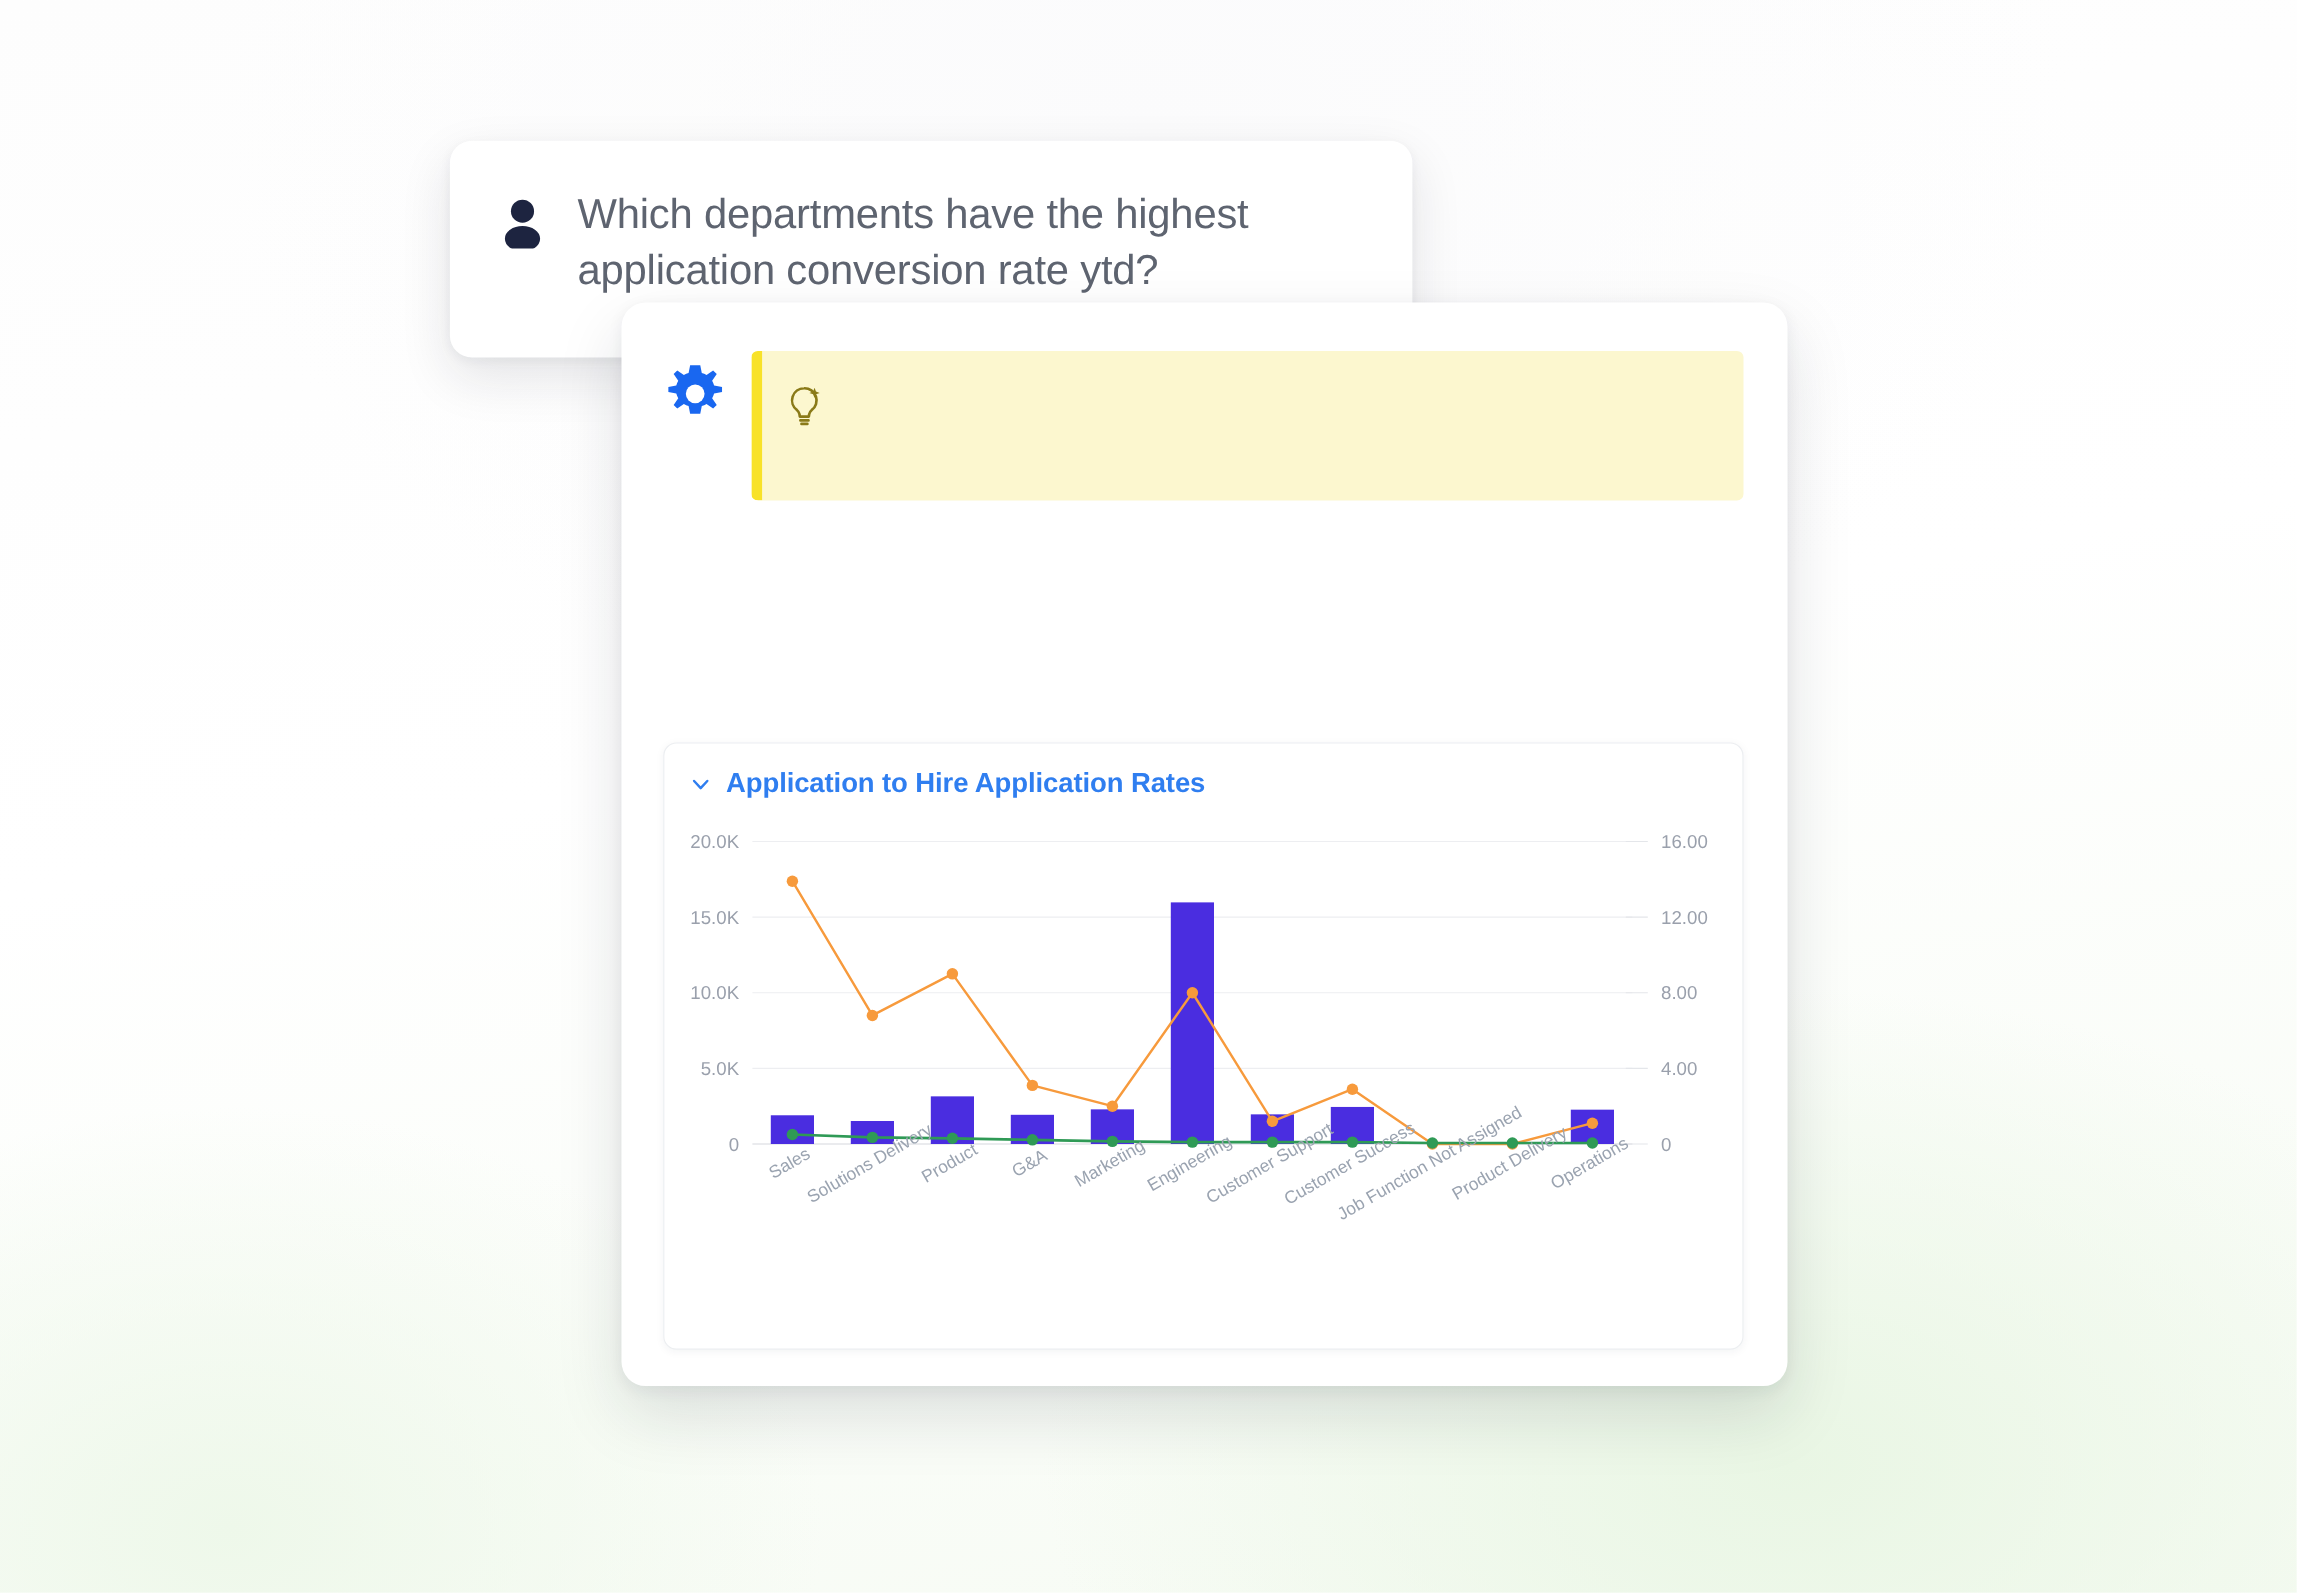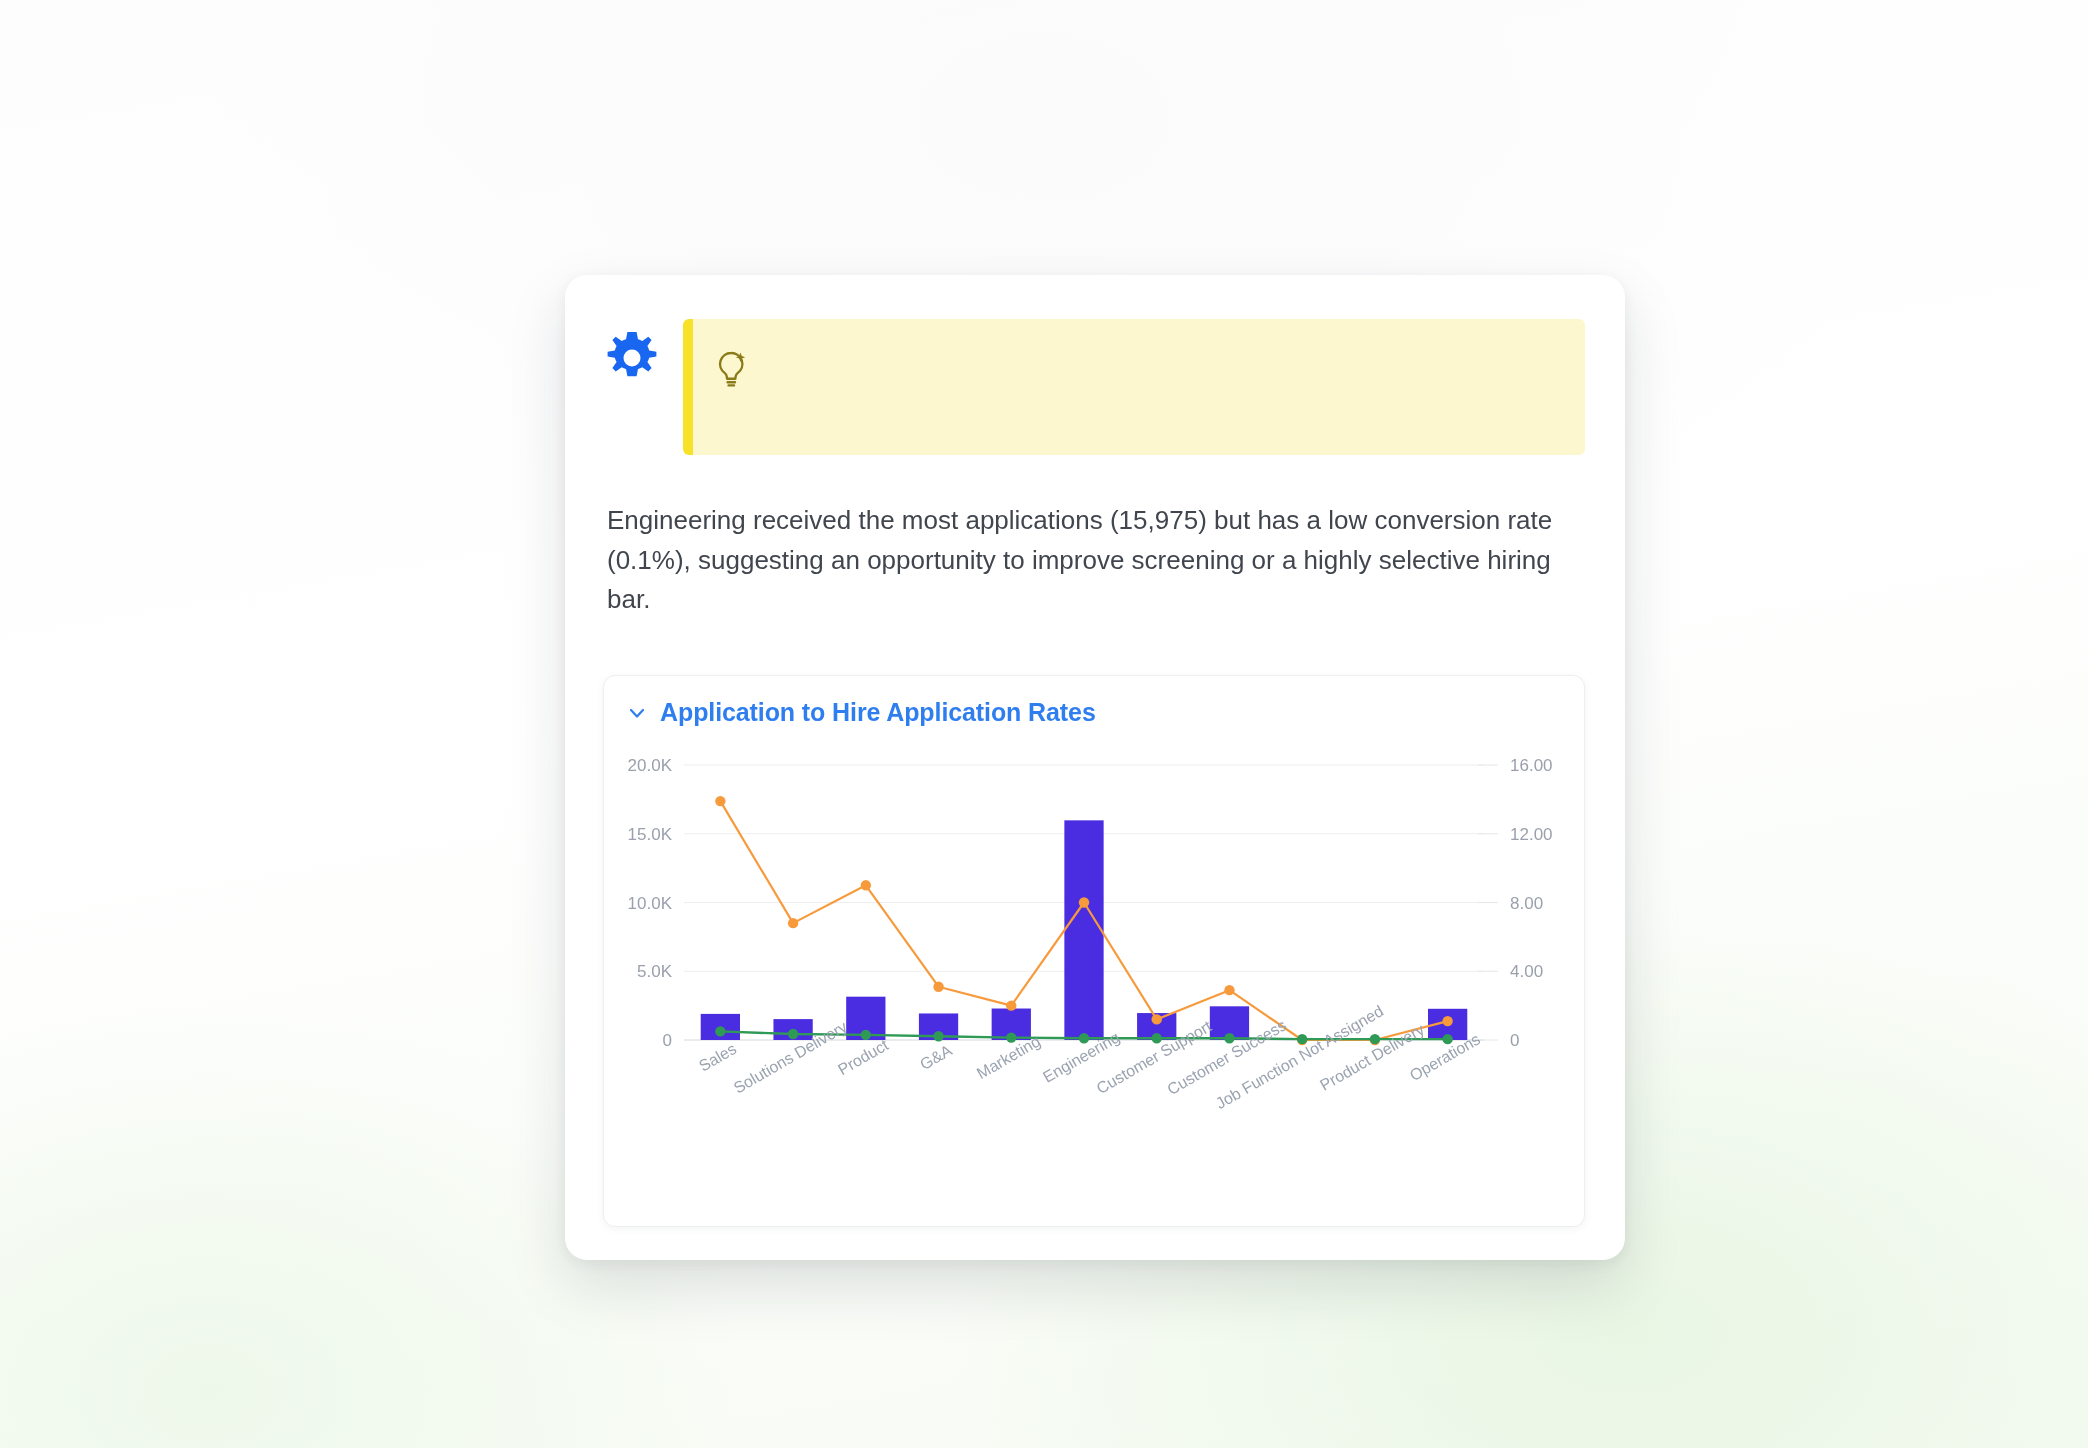--- a/index.html
+++ b/index.html
@@ -167,20 +167,31 @@
     fill: #9aa3b0;
   }
 </style>
 </head>
 <body>
 
 <div class="bg-wash"></div>
 
 <div class="stage">
 
+  <div class="question-card">
+    <div class="question-inner">
+      <span class="person-icon">
+        <svg viewBox="0 0 40 46" width="40" height="46" aria-hidden="true">
+          <circle cx="20" cy="12" r="10.5" fill="#1d2440"></circle>
+          <ellipse cx="20" cy="37" rx="16" ry="11.5" fill="#1d2440"></ellipse>
+        </svg>
+      </span>
+      <div class="question-text">Which departments have the highest application conversion rate ytd?</div>
+    </div>
+  </div>
 
   <div class="answer-card">
 
     <div class="callout-row">
       <span class="gear-icon">
         <svg viewBox="0 0 58 58" width="58" height="58" aria-hidden="true">
           <g fill="#1967f0">
             <path d="M29 3 l4.6 0 1.4 7.2 a19.6 19.6 0 0 1 4.3 1.8 l6-4.2 3.3 3.3 -4.2 6 a19.6 19.6 0 0 1 1.8 4.3 l7.2 1.4 0 4.6 -7.2 1.4 a19.6 19.6 0 0 1 -1.8 4.3 l4.2 6 -3.3 3.3 -6-4.2 a19.6 19.6 0 0 1 -4.3 1.8 l-1.4 7.2 -4.6 0 -4.6 0 -1.4-7.2 a19.6 19.6 0 0 1 -4.3-1.8 l-6 4.2 -3.3-3.3 4.2-6 a19.6 19.6 0 0 1 -1.8-4.3 l-7.2-1.4 0-4.6 7.2-1.4 a19.6 19.6 0 0 1 1.8-4.3 l-4.2-6 3.3-3.3 6 4.2 a19.6 19.6 0 0 1 4.3-1.8 l1.4-7.2 z"></path>
           </g>
           <circle cx="29" cy="29" r="8.5" fill="#ffffff"></circle>
@@ -191,21 +202,20 @@
         <span class="bulb-icon">
           <svg viewBox="0 0 34 40" width="34" height="40" aria-hidden="true">
             <path d="M16 4 a11 11 0 0 0 -6.4 19.9 c1.3 1 2 2.3 2.2 3.7 l.3 2.2 h8.2 l.3-2.2 c.2-1.4.9-2.7 2.2-3.7 A11 11 0 0 0 16 4 z" fill="none" stroke="#8a7a18" stroke-width="2.4" stroke-linejoin="round"></path>
             <path d="M12.6 33.2 h7.4 M13.6 36.4 h5.4" stroke="#8a7a18" stroke-width="2.4" stroke-linecap="round"></path>
             <path d="M25.5 3.5 l1.3 3.4 3.4 1.3 -3.4 1.3 -1.3 3.4 -1.3-3.4 -3.4-1.3 3.4-1.3 z" fill="#8a7a18"></path>
           </svg>
         </span>
       </div>
     </div>
 
-    <div class="body-paragraph">Engineering received the most applications (15,975) but has a low conversion rate (0.1%), suggesting an opportunity to improve screening or a highly selective hiring bar.</div>
 
     <div class="chart-panel">
       <div class="chart-header">
         <span class="chevron-icon">
           <svg viewBox="0 0 22 22" width="22" height="22" aria-hidden="true">
             <path d="M5 8 L11 14.5 L17 8" fill="none" stroke="#2f7ef0" stroke-width="2.2" stroke-linecap="round" stroke-linejoin="round"></path>
           </svg>
         </span>
         <span class="chart-title">Application to Hire Application Rates</span>
       </div>

